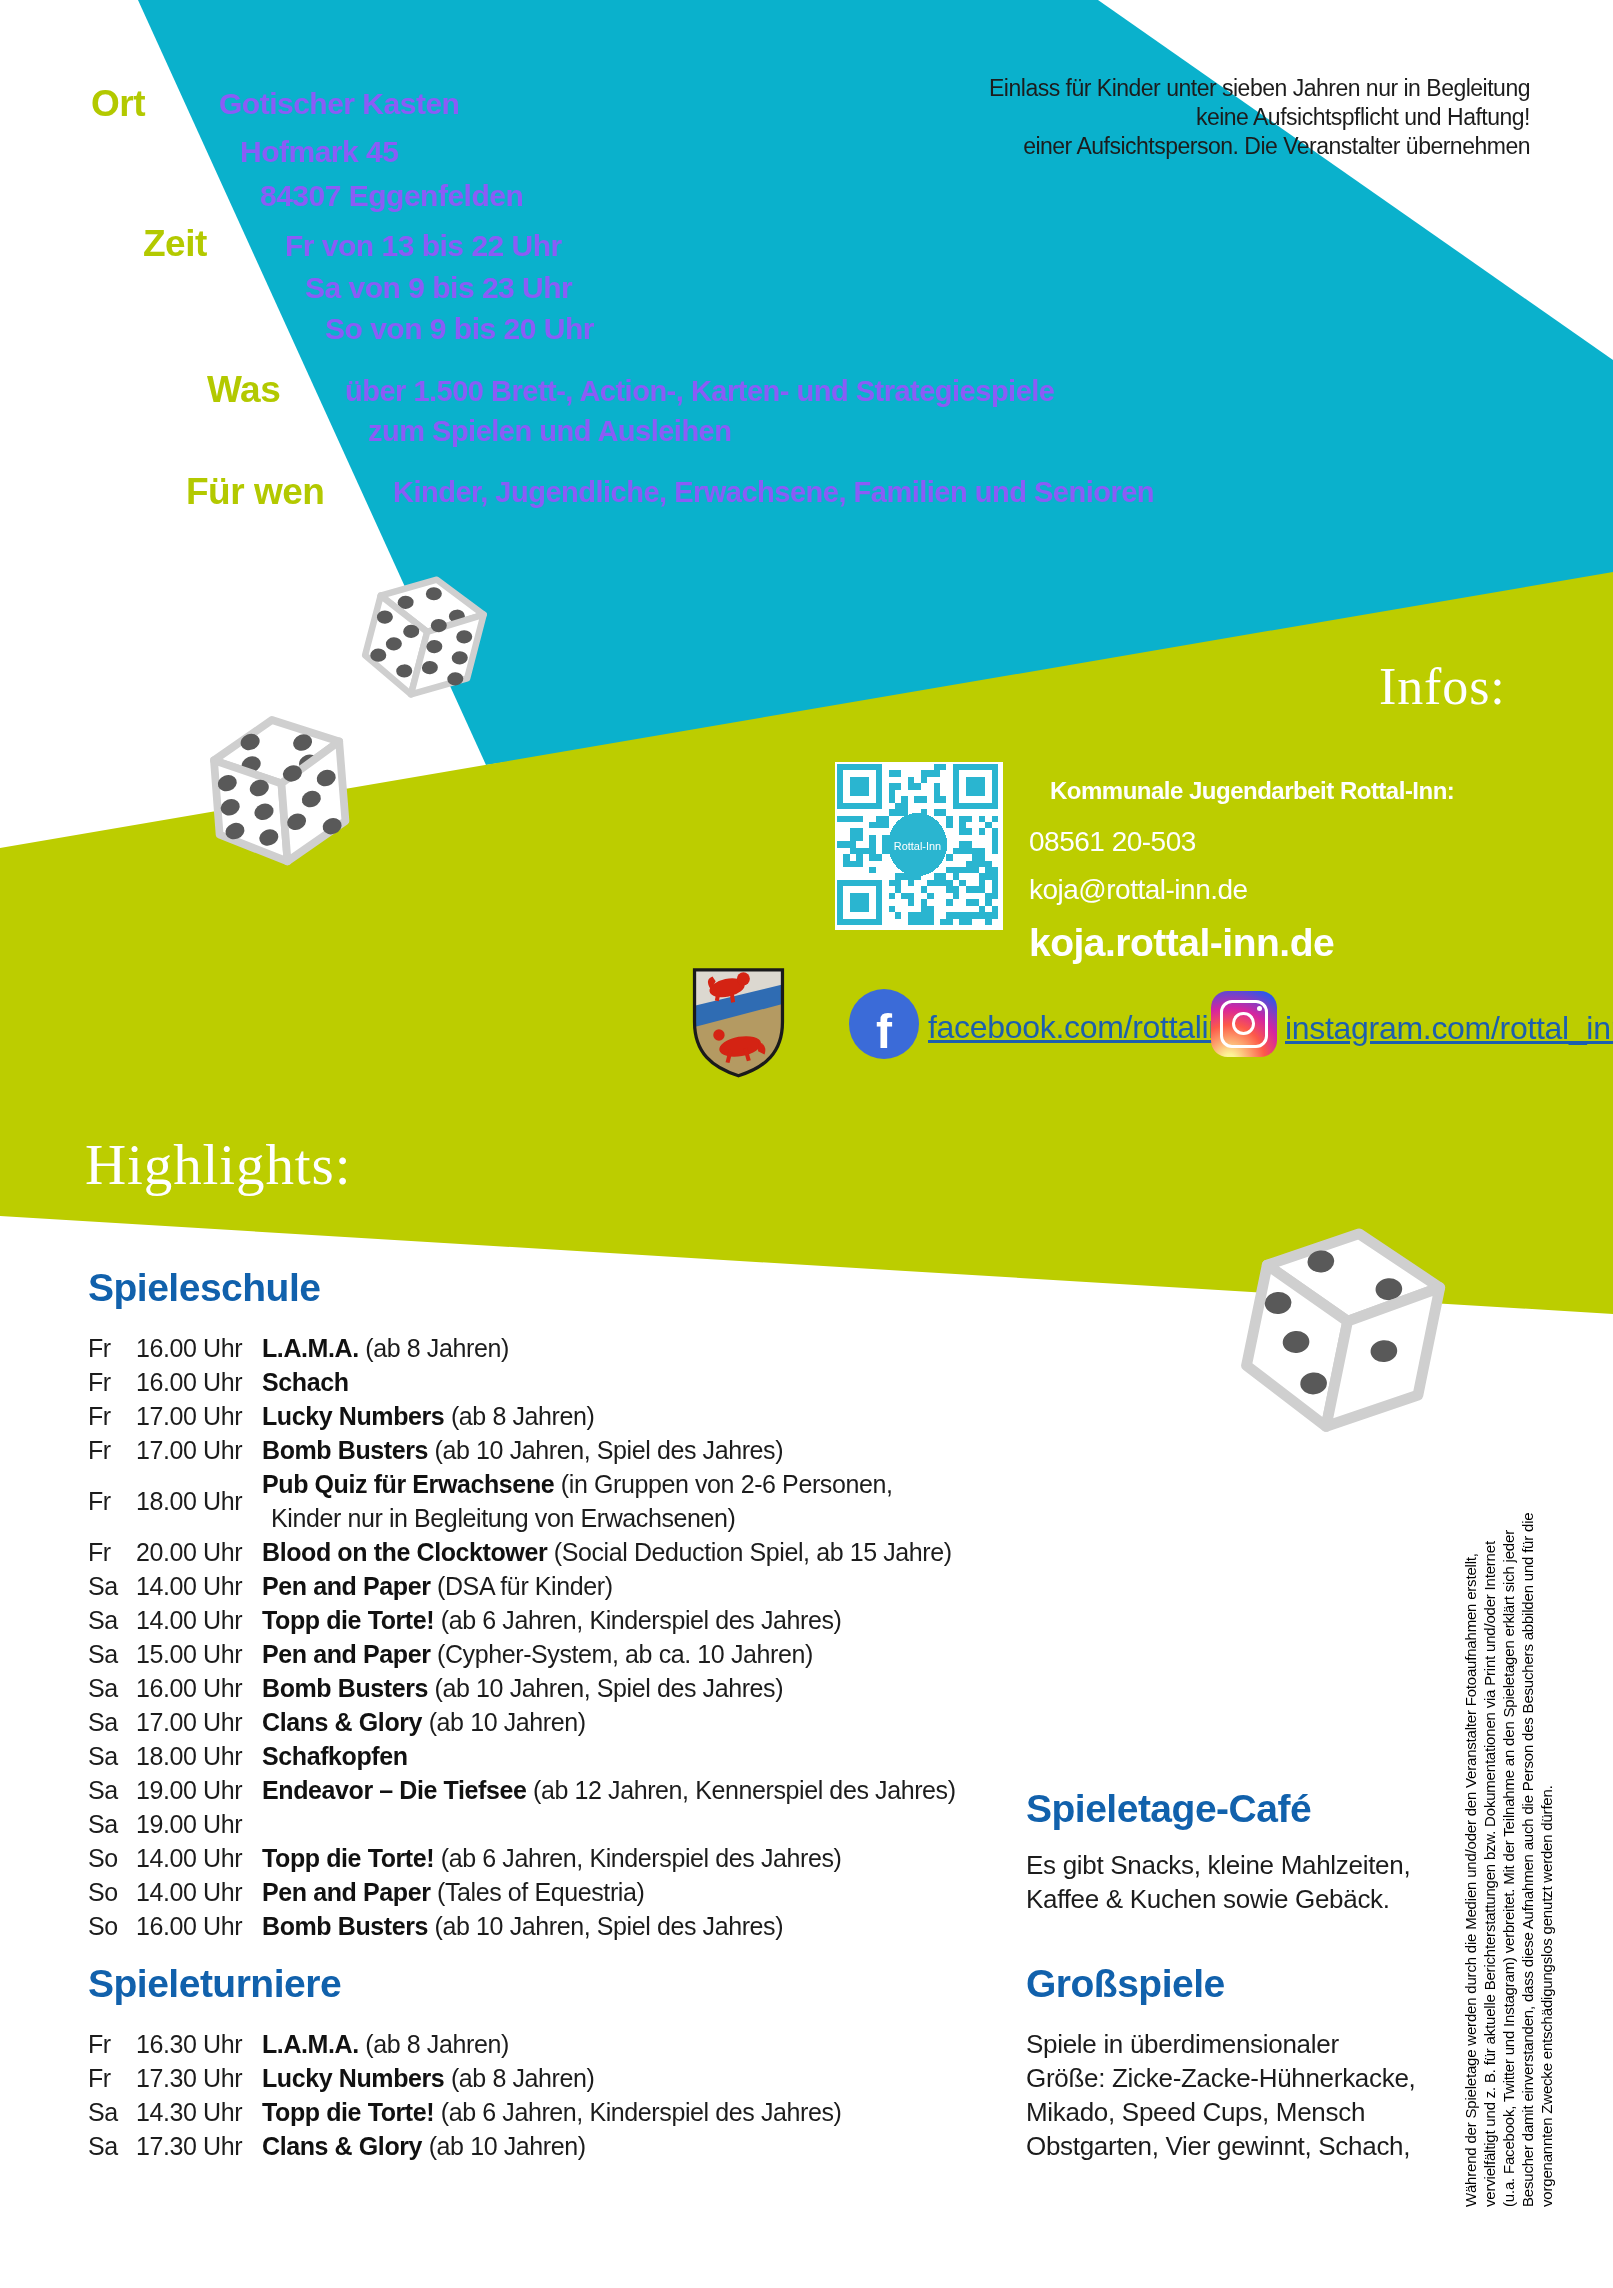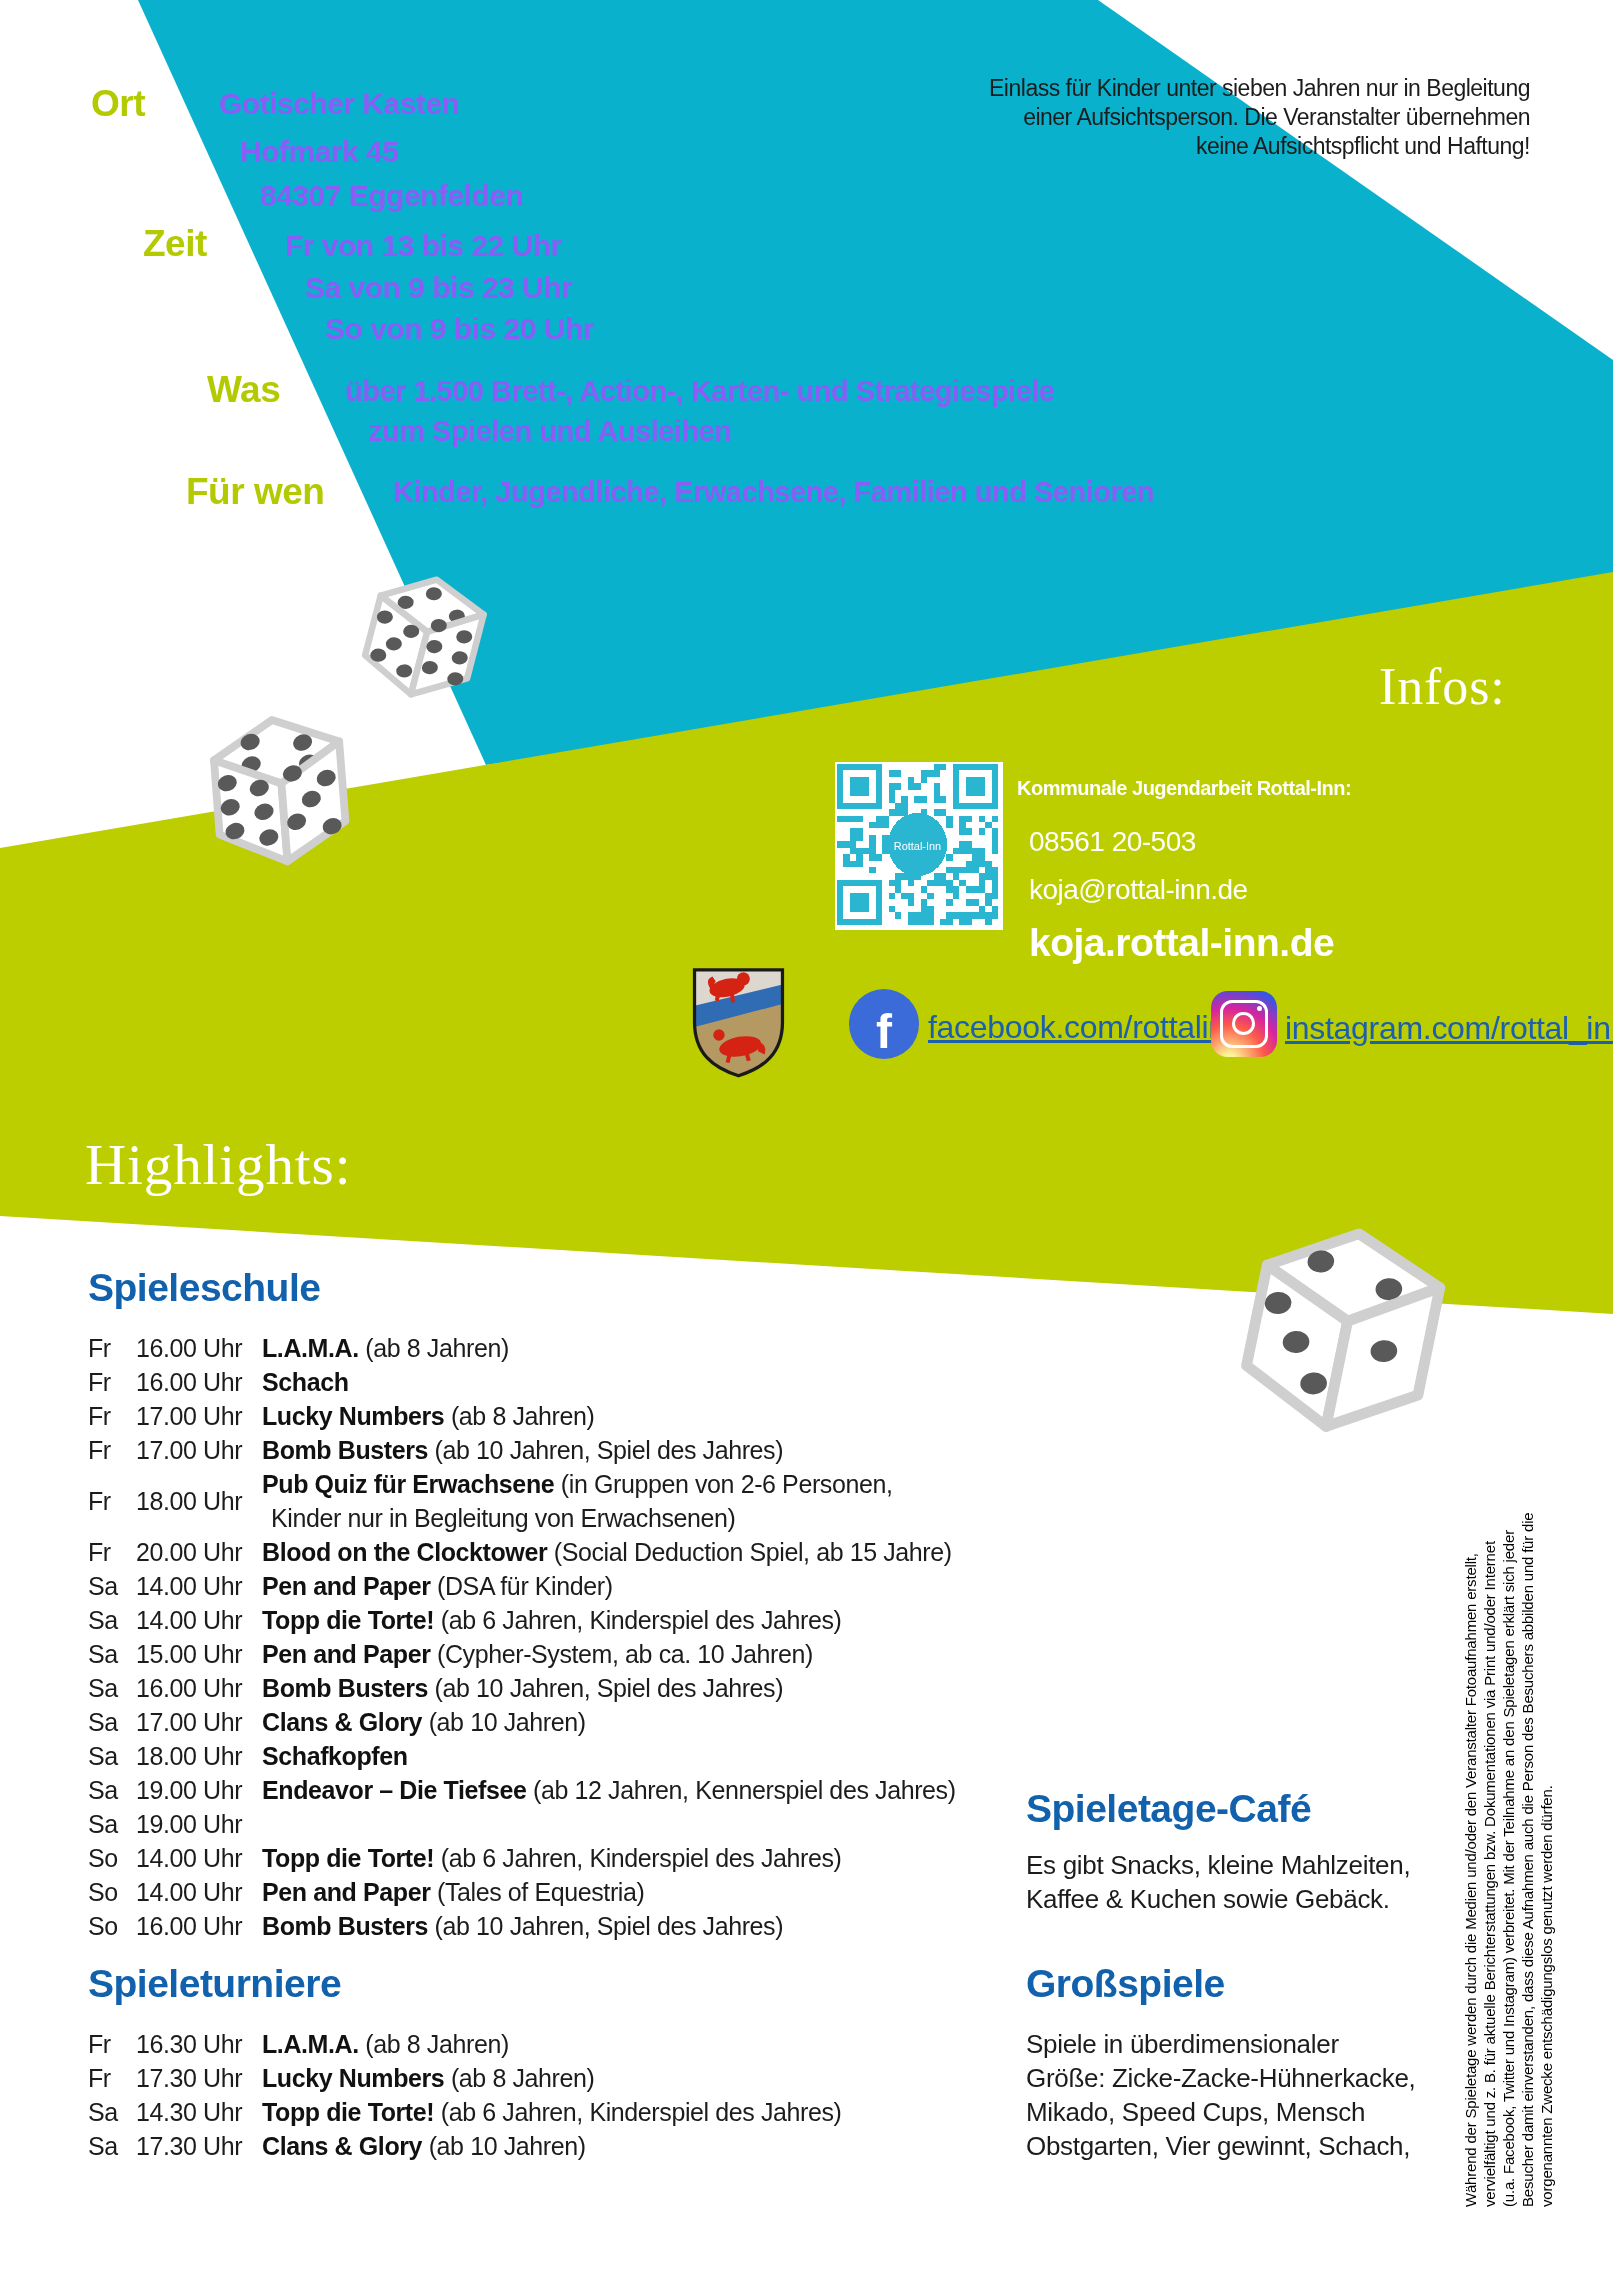--- a/index.html
+++ b/index.html
@@ -28,21 +28,21 @@
   .keylabel{font-weight:bold; font-size:37px; color:var(--lime); letter-spacing:-0.5px;}
   .wline{font-weight:bold; font-size:30px; color:#8b5cf6; letter-spacing:-0.5px; white-space:nowrap;text-align:center;}
   .wline.small{font-size:29px;}
   #disclaimer{right:83px; top:74px; width:701px; text-align:right;
     font-size:23px; line-height:29px; letter-spacing:-0.5px; color:var(--ink);}
   
   .serifhead{font-family:"Liberation Serif", serif; font-weight:400; color:#fff;}
   #infos-heading{left:1379px; top:657px; font-size:52px; letter-spacing:0.9px;}
   #highlights-heading{left:85px; top:1132px; font-size:57px; letter-spacing:0.9px;text-align:right;}
   .contact{color:#fff; white-space:nowrap; letter-spacing:-0.5px;}
-  #contact-org{left:1017px; top:777px; font-size:20px; font-weight:bold;}
+  #contact-org{left:1050px; top:777px; font-size:24px; font-weight:bold;}
   #contact-phone{left:1029px; top:826px; font-size:28px;}
   #contact-email{left:1029px; top:874px; font-size:28px;}
   #contact-web{left:1029px; top:921px; font-size:39px; font-weight:bold;}
   
   #fb-badge{left:849px; top:989px; width:70px; height:70px; border-radius:50%;
     background:var(--fbblue); color:#fff; font-weight:bold; font-size:48px;
     display:flex; align-items:flex-end; justify-content:center; overflow:hidden;}
   #fb-badge span{line-height:54px;}
   #ig-badge{left:1211px; top:991px; width:66px; height:66px; border-radius:16.6px;
     background:radial-gradient(circle at 28% 105%, #fdf497 0%, #fdf497 7%, #fd5949 42%, #d6249f 62%, #285AEB 92%);
@@ -76,22 +76,22 @@
 <body>
 
 <div id="poster">
 
   <div id="cyan-shape" class="abs"></div>
   <div id="green-shape" class="abs"></div>
 
   <div id="disclaimer" class="abs">
 
   <div>Einlass für Kinder unter sieben Jahren nur in Begleitung</div>
+      <div>keine Aufsichtspflicht und Haftung!</div>
       <div>einer Aufsichtsperson. Die Veranstalter übernehmen</div>
-      <div>keine Aufsichtspflicht und Haftung!</div>
     </div>
 
   <div class="abs keylabel" style="left:91px;top:83px;">Ort</div>
   <div class="abs wline" style="left:219px;top:87px;">Gotischer Kasten</div>
   <div class="abs wline" style="left:240px;top:135px;">Hofmark 45</div>
   <div class="abs wline" style="left:260px;top:179px;">84307 Eggenfelden</div>
 
   <div class="abs keylabel" style="left:143px;top:223px;">Zeit</div>
   <div class="abs wline" style="left:285px;top:229px;">Fr von 13 bis 22 Uhr</div>
   <div class="abs wline" style="left:305px;top:271px;">Sa von 9 bis 23 Uhr</div>

